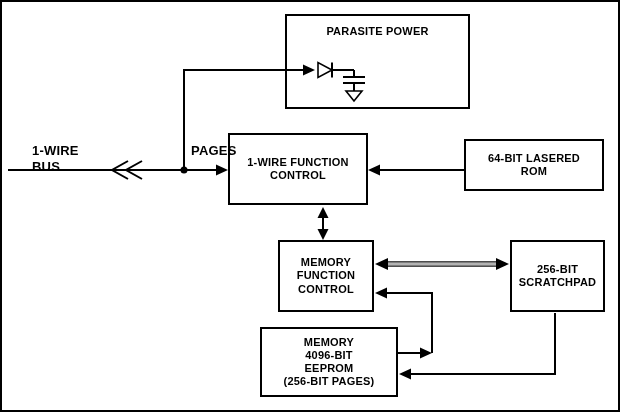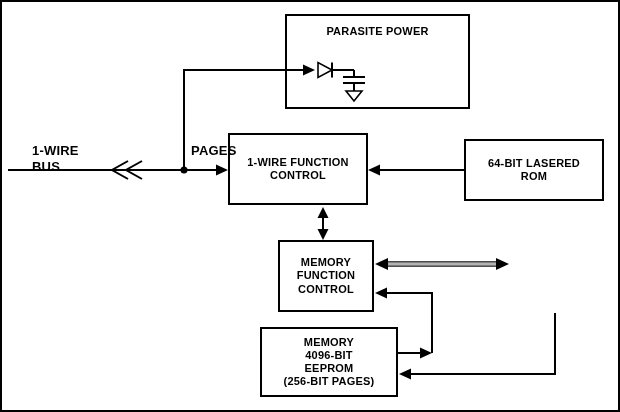--- a/index.html
+++ b/index.html
@@ -53,31 +53,35 @@
 
   <div class="box top-label" style="left:283px;top:12px;width:185px;height:95px;">
     <span class="box-label">PARASITE POWER</span>
   </div>
 
   <div class="box" style="left:226px;top:131px;width:140px;height:72px;">
     <span class="box-label">1-WIRE FUNCTION
 CONTROL</span>
   </div>
 
-  <div class="box" style="left:462px;top:137px;width:140px;height:62px;">
+  <div class="box" style="left:462px;top:137px;width:140px;height:52px;">
     <span class="box-label">64-BIT LASERED
 ROM</span>
   </div>
 
   <div class="box" style="left:276px;top:238px;width:96px;height:72px;">
     <span class="box-label">MEMORY
 FUNCTION
 CONTROL</span>
   </div>
 
+  <div class="box" style="left:508px;top:238px;width:95px;height:72px;">
+    <span class="box-label">256-BIT
+SCRATCHPAD</span>
+  </div>
 
   <div class="box" style="left:258px;top:325px;width:138px;height:70px;">
     <span class="box-label">MEMORY
 4096-BIT
 EEPROM
 (256-BIT PAGES)</span>
   </div>
 
   <div class="floating-label" style="left:30px;top:141px;width:70px;">1-WIRE
 BUS</div>

